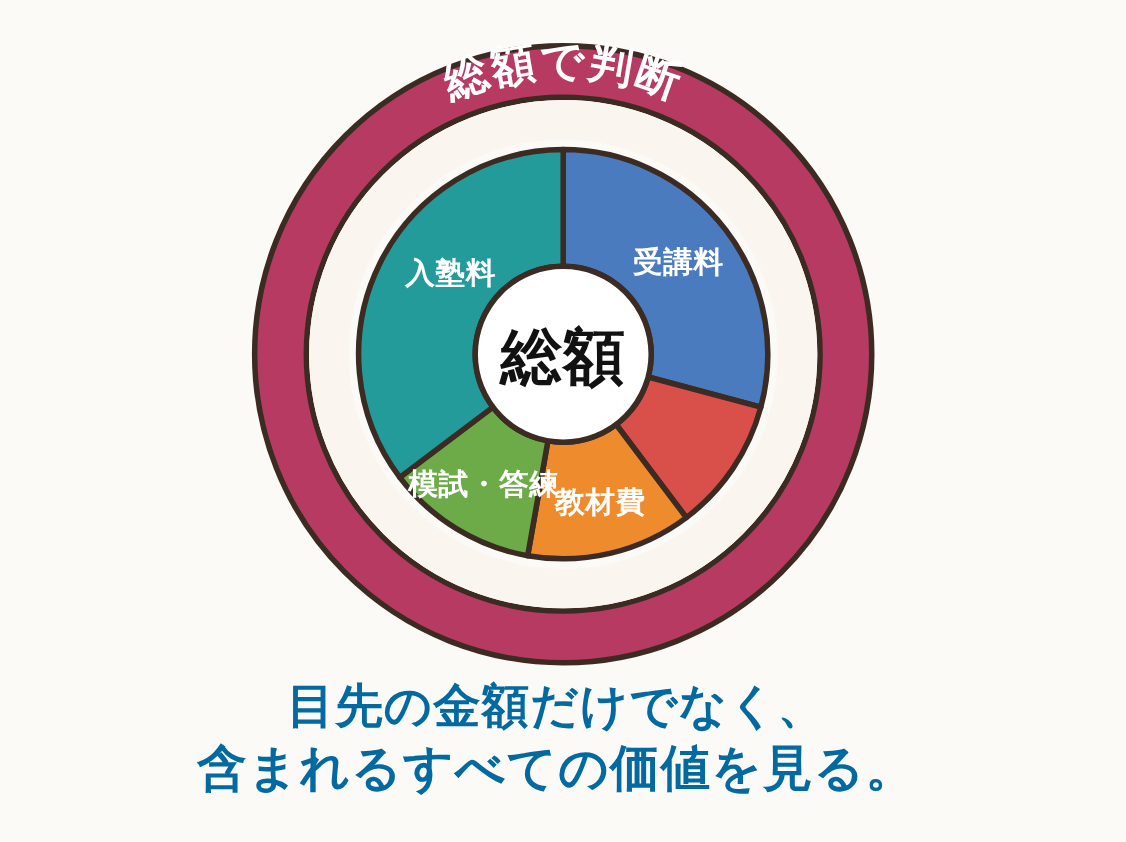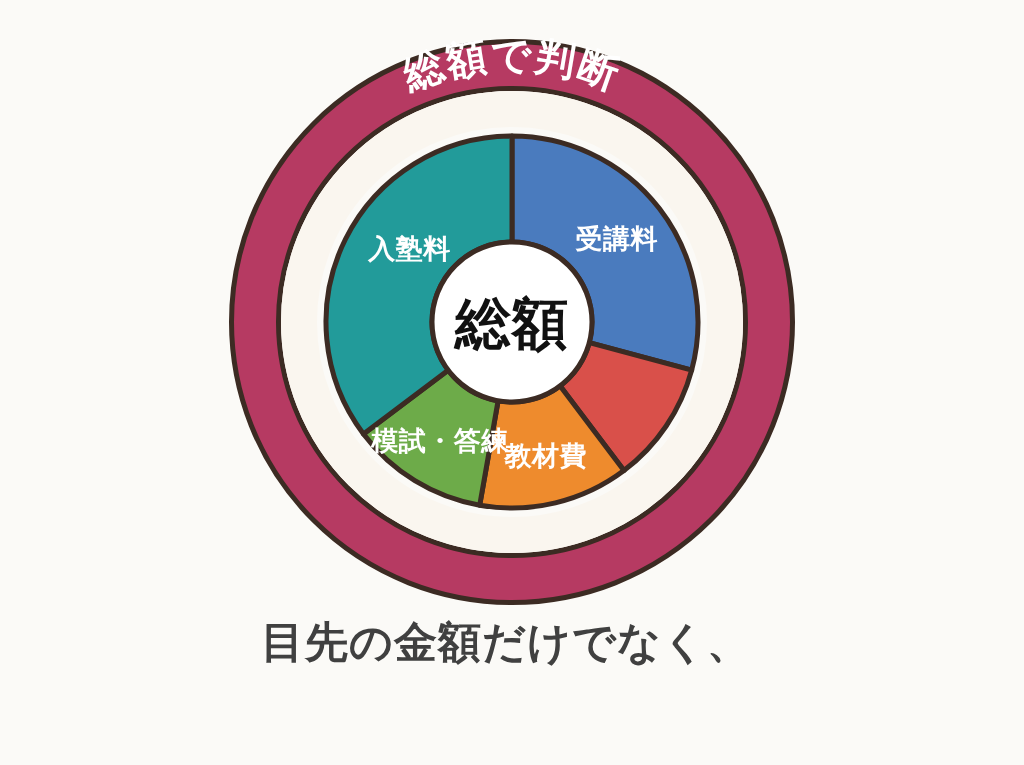--- a/index.html
+++ b/index.html
@@ -64,21 +64,21 @@
     letter-spacing: 2px;
   }
 
   
   .caption {
     position: absolute;
     left: 0;
     top: 615px;
     width: 1012px;
     text-align: center;
-    color: #404040;
+    color: #0369a1;
     font-family: "DejaVu Sans", "Liberation Sans", sans-serif;
     font-weight: 700;
     line-height: 1.28;
     letter-spacing: 1px;
   }
   .caption-line {
     display: block;
     font-size: 43px;
     white-space: nowrap;
   }
@@ -121,15 +121,16 @@
           <text class="seg-label" x="616.805430229694" y="240.11702378168746">受講料</text>
           <text class="seg-label" x="545.8690653839535" y="457.8414016786395">教材費</text>
           <text class="seg-label" x="439.8946695125924" y="442.00342209829574">模試・答練</text>
           <text class="seg-label" x="409.605994463876" y="250.3029454561193">入塾料</text>
         </g>
     </svg>
   </div>
 
   <div class="caption">
     <span class="caption-line caption-line-1">目先の金額だけでなく、</span>
+    <span class="caption-line caption-line-2">含まれるすべての価値を見る。</span>
   </div>
 
 </div>
 
 </body></html>

